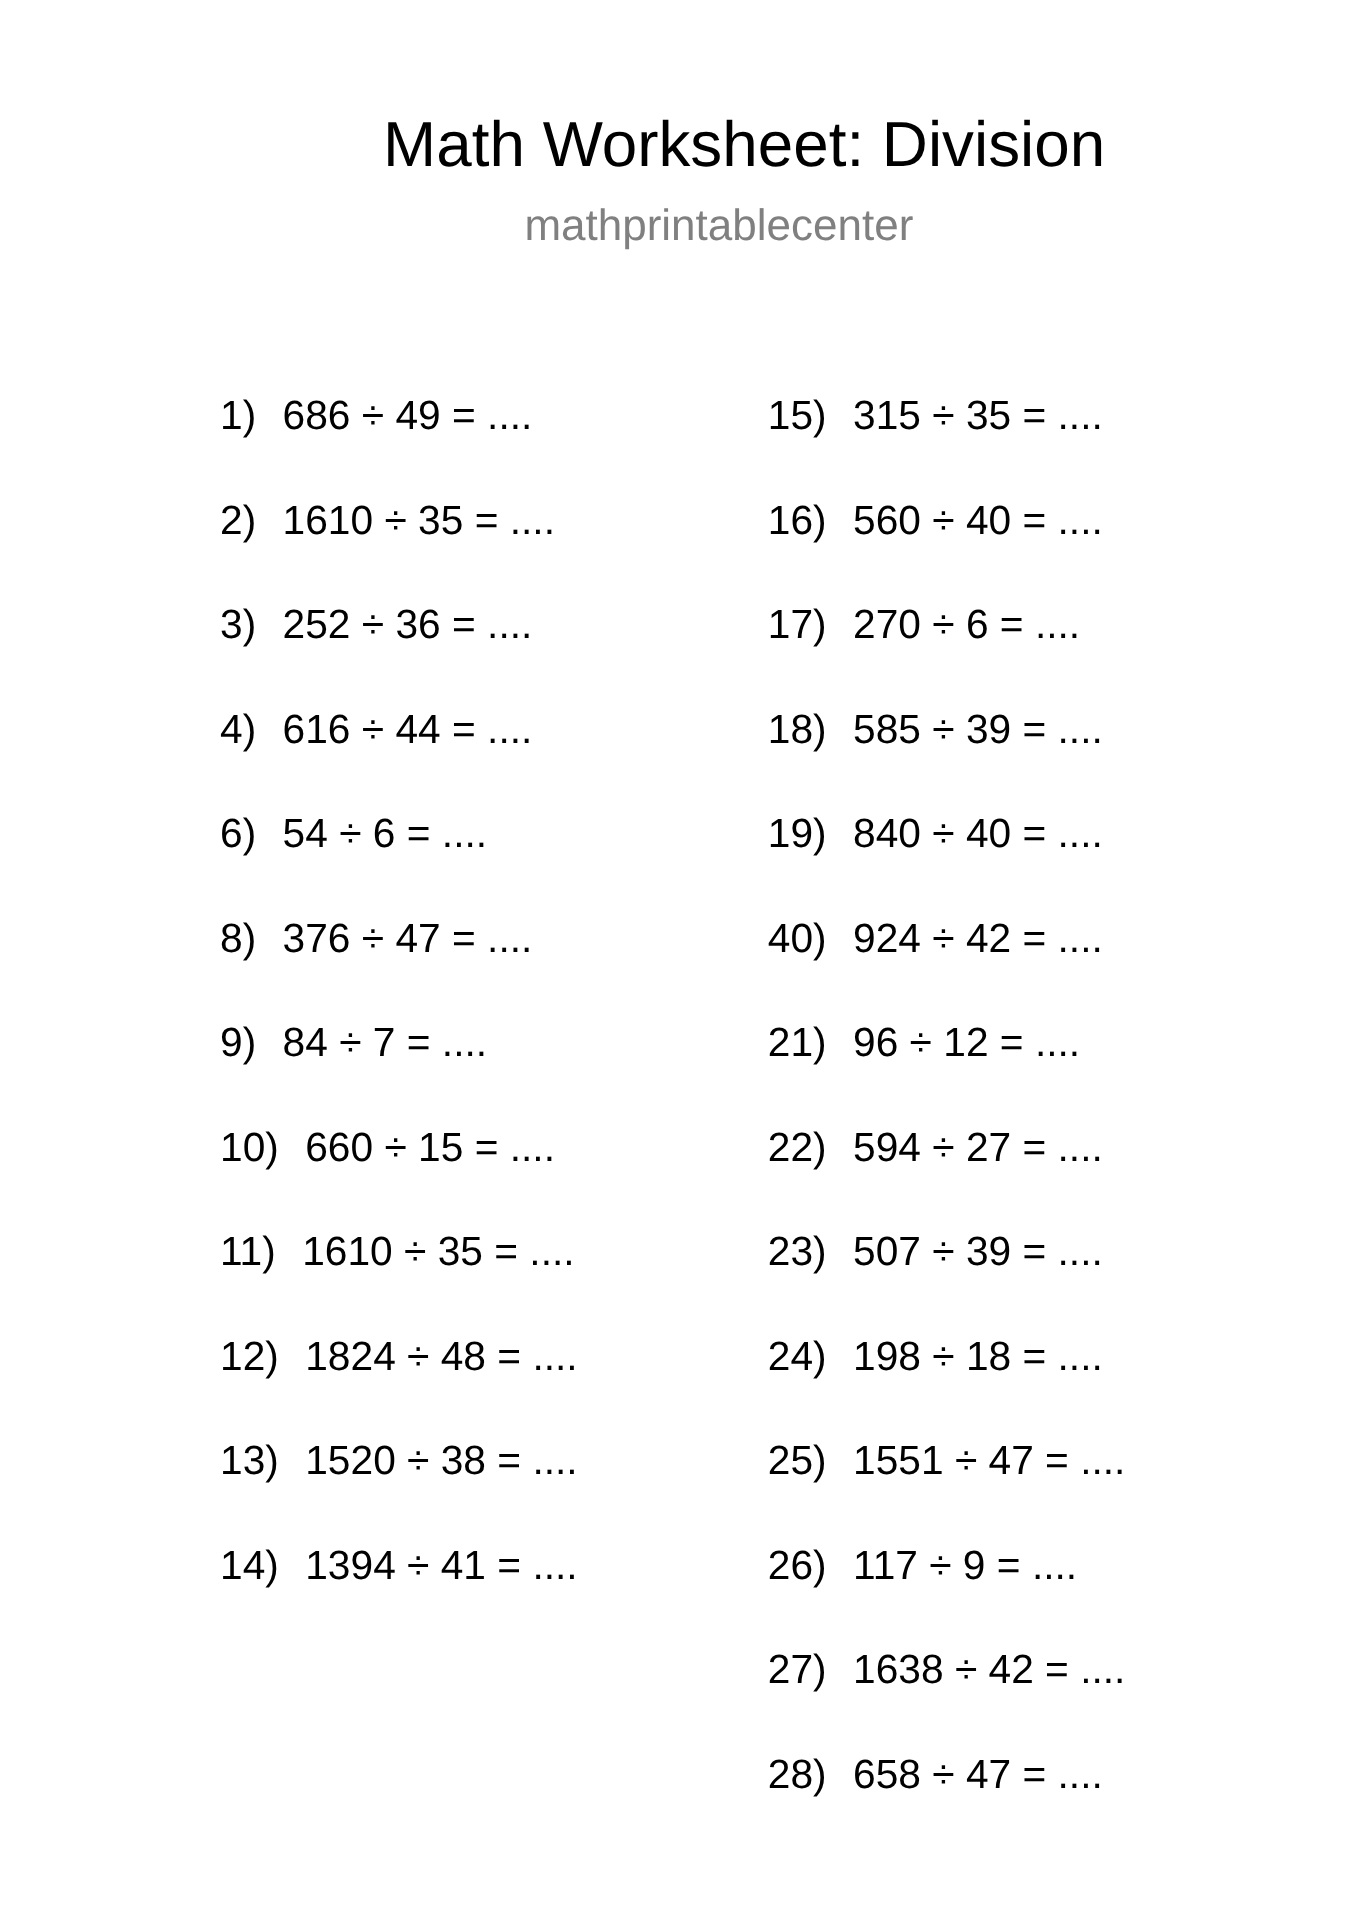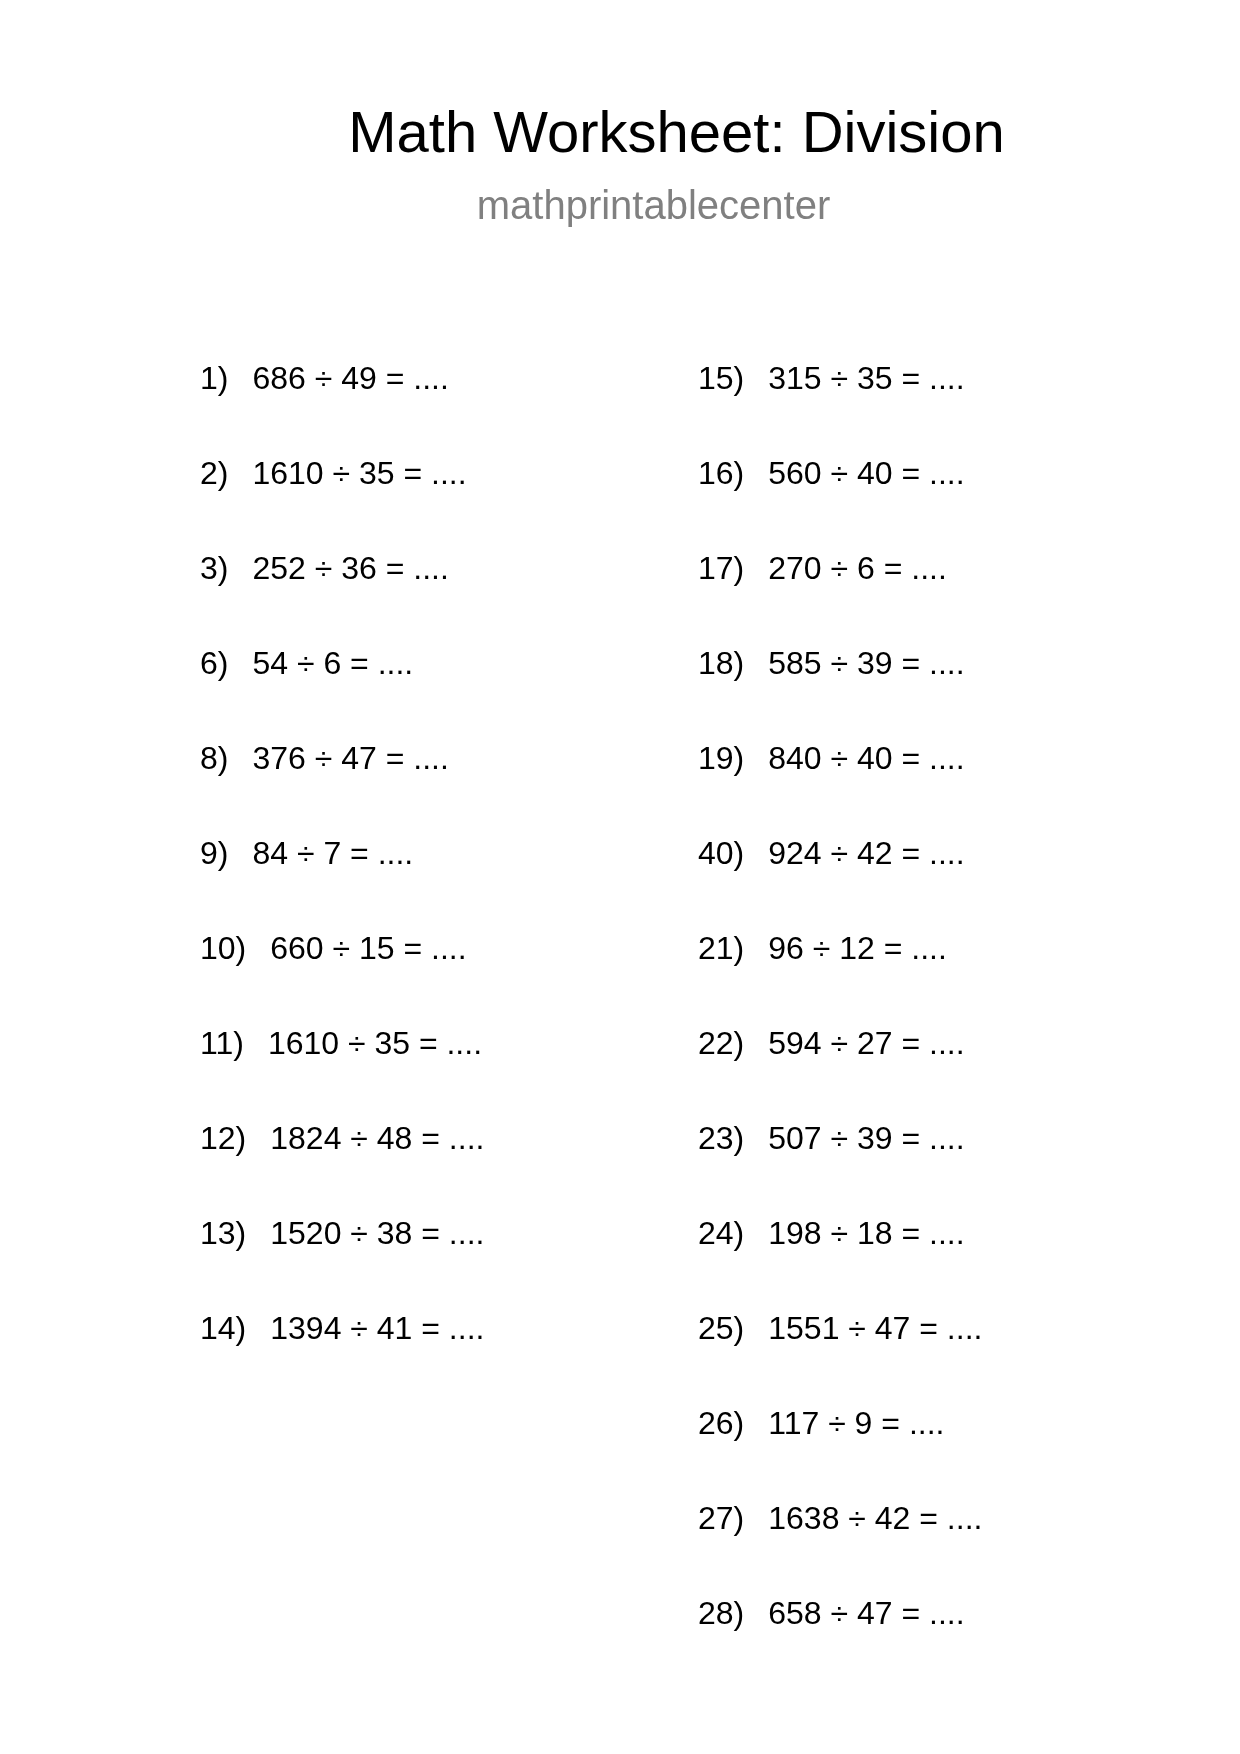--- a/index.html
+++ b/index.html
@@ -42,40 +42,41 @@
       color: #808080;
     }
     .column {
       position: absolute;
       top: 348px;
     }
     .column.left { left: 200px; }
     .column.right { left: 698px; }
     .problem {
       height: 95px;
-      font-size: 32px;
+      font-size: 37px;
       line-height: 60px;
       white-space: nowrap;
       color: #000000;
     }
     .problem .num {
       display: inline-block;
       margin-right: 24px;
     }
   </style>
 </head>
 <body>
 
 <h1 class="title">Math Worksheet: Division</h1>
 <div class="subtitle">mathprintablecenter</div>
 
 <div class="column left">
   <div class="problem"><span class="num">1)</span><span>686 ÷ 49 = ....</span></div>
   <div class="problem"><span class="num">2)</span><span>1610 ÷ 35 = ....</span></div>
   <div class="problem"><span class="num">3)</span><span>252 ÷ 36 = ....</span></div>
+  <div class="problem"><span class="num">4)</span><span>616 ÷ 44 = ....</span></div>
   <div class="problem"><span class="num">6)</span><span>54 ÷ 6 = ....</span></div>
   <div class="problem"><span class="num">8)</span><span>376 ÷ 47 = ....</span></div>
   <div class="problem"><span class="num">9)</span><span>84 ÷ 7 = ....</span></div>
   <div class="problem"><span class="num">10)</span><span>660 ÷ 15 = ....</span></div>
   <div class="problem"><span class="num">11)</span><span>1610 ÷ 35 = ....</span></div>
   <div class="problem"><span class="num">12)</span><span>1824 ÷ 48 = ....</span></div>
   <div class="problem"><span class="num">13)</span><span>1520 ÷ 38 = ....</span></div>
   <div class="problem"><span class="num">14)</span><span>1394 ÷ 41 = ....</span></div>
 </div>
 

